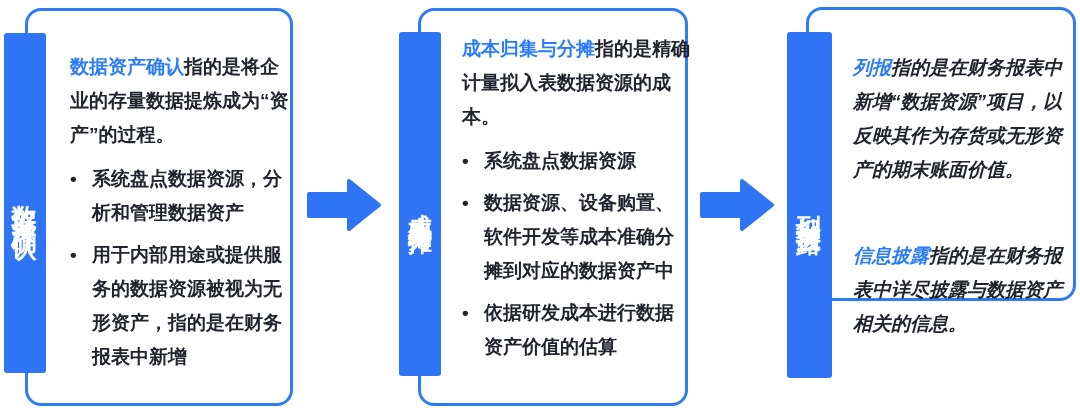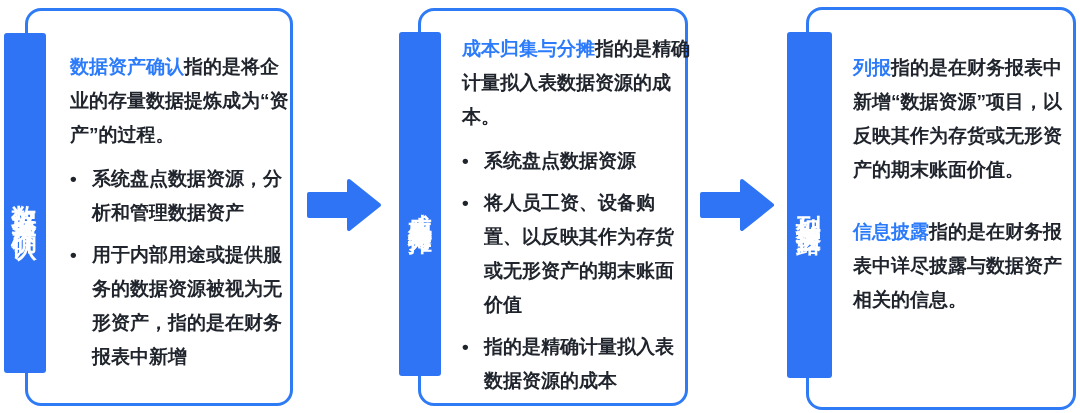--- a/index.html
+++ b/index.html
@@ -14,21 +14,21 @@
   body{
     width:1080px;height:413px;position:relative;background:#fff;
     font-family:"Liberation Sans", sans-serif;overflow:hidden;
   }
   .panel{
     position:absolute;background:var(--panel-bg);
     border:3px solid var(--panel-border);border-radius:16px;box-sizing:border-box;
   }
   .panel-1{left:25px;top:8px;width:268px;height:398px;}
   .panel-2{left:418px;top:8px;width:270px;height:398px;}
-  .panel-3{left:806px;top:7px;width:270px;height:403px;}
+  .panel-3{left:806px;top:7px;width:270px;height:294px;font-style:italic;}
 
   .bar{
     position:absolute;background:var(--accent);color:var(--bar-text);
     writing-mode:vertical-rl;text-orientation:upright;
     display:flex;align-items:center;justify-content:center;
     font-weight:700;border-radius:3px;z-index:3;
   }
   .bar-1{left:4px;top:33px;width:42px;height:340px;font-size:25px;letter-spacing:6px;}
   .bar-2{left:399px;top:32px;width:42px;height:344px;font-size:24px;letter-spacing:3px;}
   .bar-3{left:787px;top:32px;width:45px;height:346px;font-size:25px;letter-spacing:4px;}
@@ -38,21 +38,21 @@
     font-size:19px;font-weight:700;line-height:34px;
   }
   .panel-1 .content{left:42px;top:39px;width:226px;}
   .panel-2 .content{left:41px;top:21px;width:228px;}
   .panel-3 .content{left:44px;top:41px;width:222px;}
 
   .lead{color:var(--lead-text);}
   .bullets{margin:10px 0 0 0;padding:0;list-style:none;}
   .bullet{display:flex;margin-top:8px;}
   .bullet .dot{flex:0 0 22px;color:var(--body-text);}
-  .para-2{margin-top:28px;}
+  .para-2{margin-top:52px;}
 
   .arrow{position:absolute;width:76px;height:58px;z-index:2;}
   .arrow-1{left:306px;top:176px;}
   .arrow-2{left:699px;top:176px;}
   .arrow svg{display:block;}
 </style>
 </head>
 <body>
 
 <div class="panel panel-1">
@@ -81,25 +81,25 @@
 <div class="panel panel-2">
   <div class="content">
     <div><span class="lead">成本归集与分摊</span><span>指的是精确计量拟入表数据资源的成本。</span></div>
     <ul class="bullets">
       <li class="bullet">
           <span class="dot">•</span>
           <span>系统盘点数据资源</span>
         </li>
       <li class="bullet">
           <span class="dot">•</span>
-          <span>将人员工资、设备购置、以反映其作为存货或无形资产的期末账面价值</span>
+          <span>数据资源、设备购置、软件开发等成本准确分摊到对应的数据资产中</span>
         </li>
       <li class="bullet">
           <span class="dot">•</span>
-          <span>指的是精确计量拟入表数据资源的成本</span>
+          <span>依据研发成本进行数据资产价值的估算</span>
         </li>
     </ul>
   </div>
 </div>
 <div class="bar bar-2">成本归集与分摊</div>
 
 <div class="arrow arrow-2">
   <svg width="76" height="58" viewBox="0 0 76 58">
     <path d="M3 18 H43 V5 L73 29 L43 53 V40 H3 Z" fill="#2E74F4" stroke="#2E74F4" stroke-width="4" stroke-linejoin="round"></path>
   </svg>

